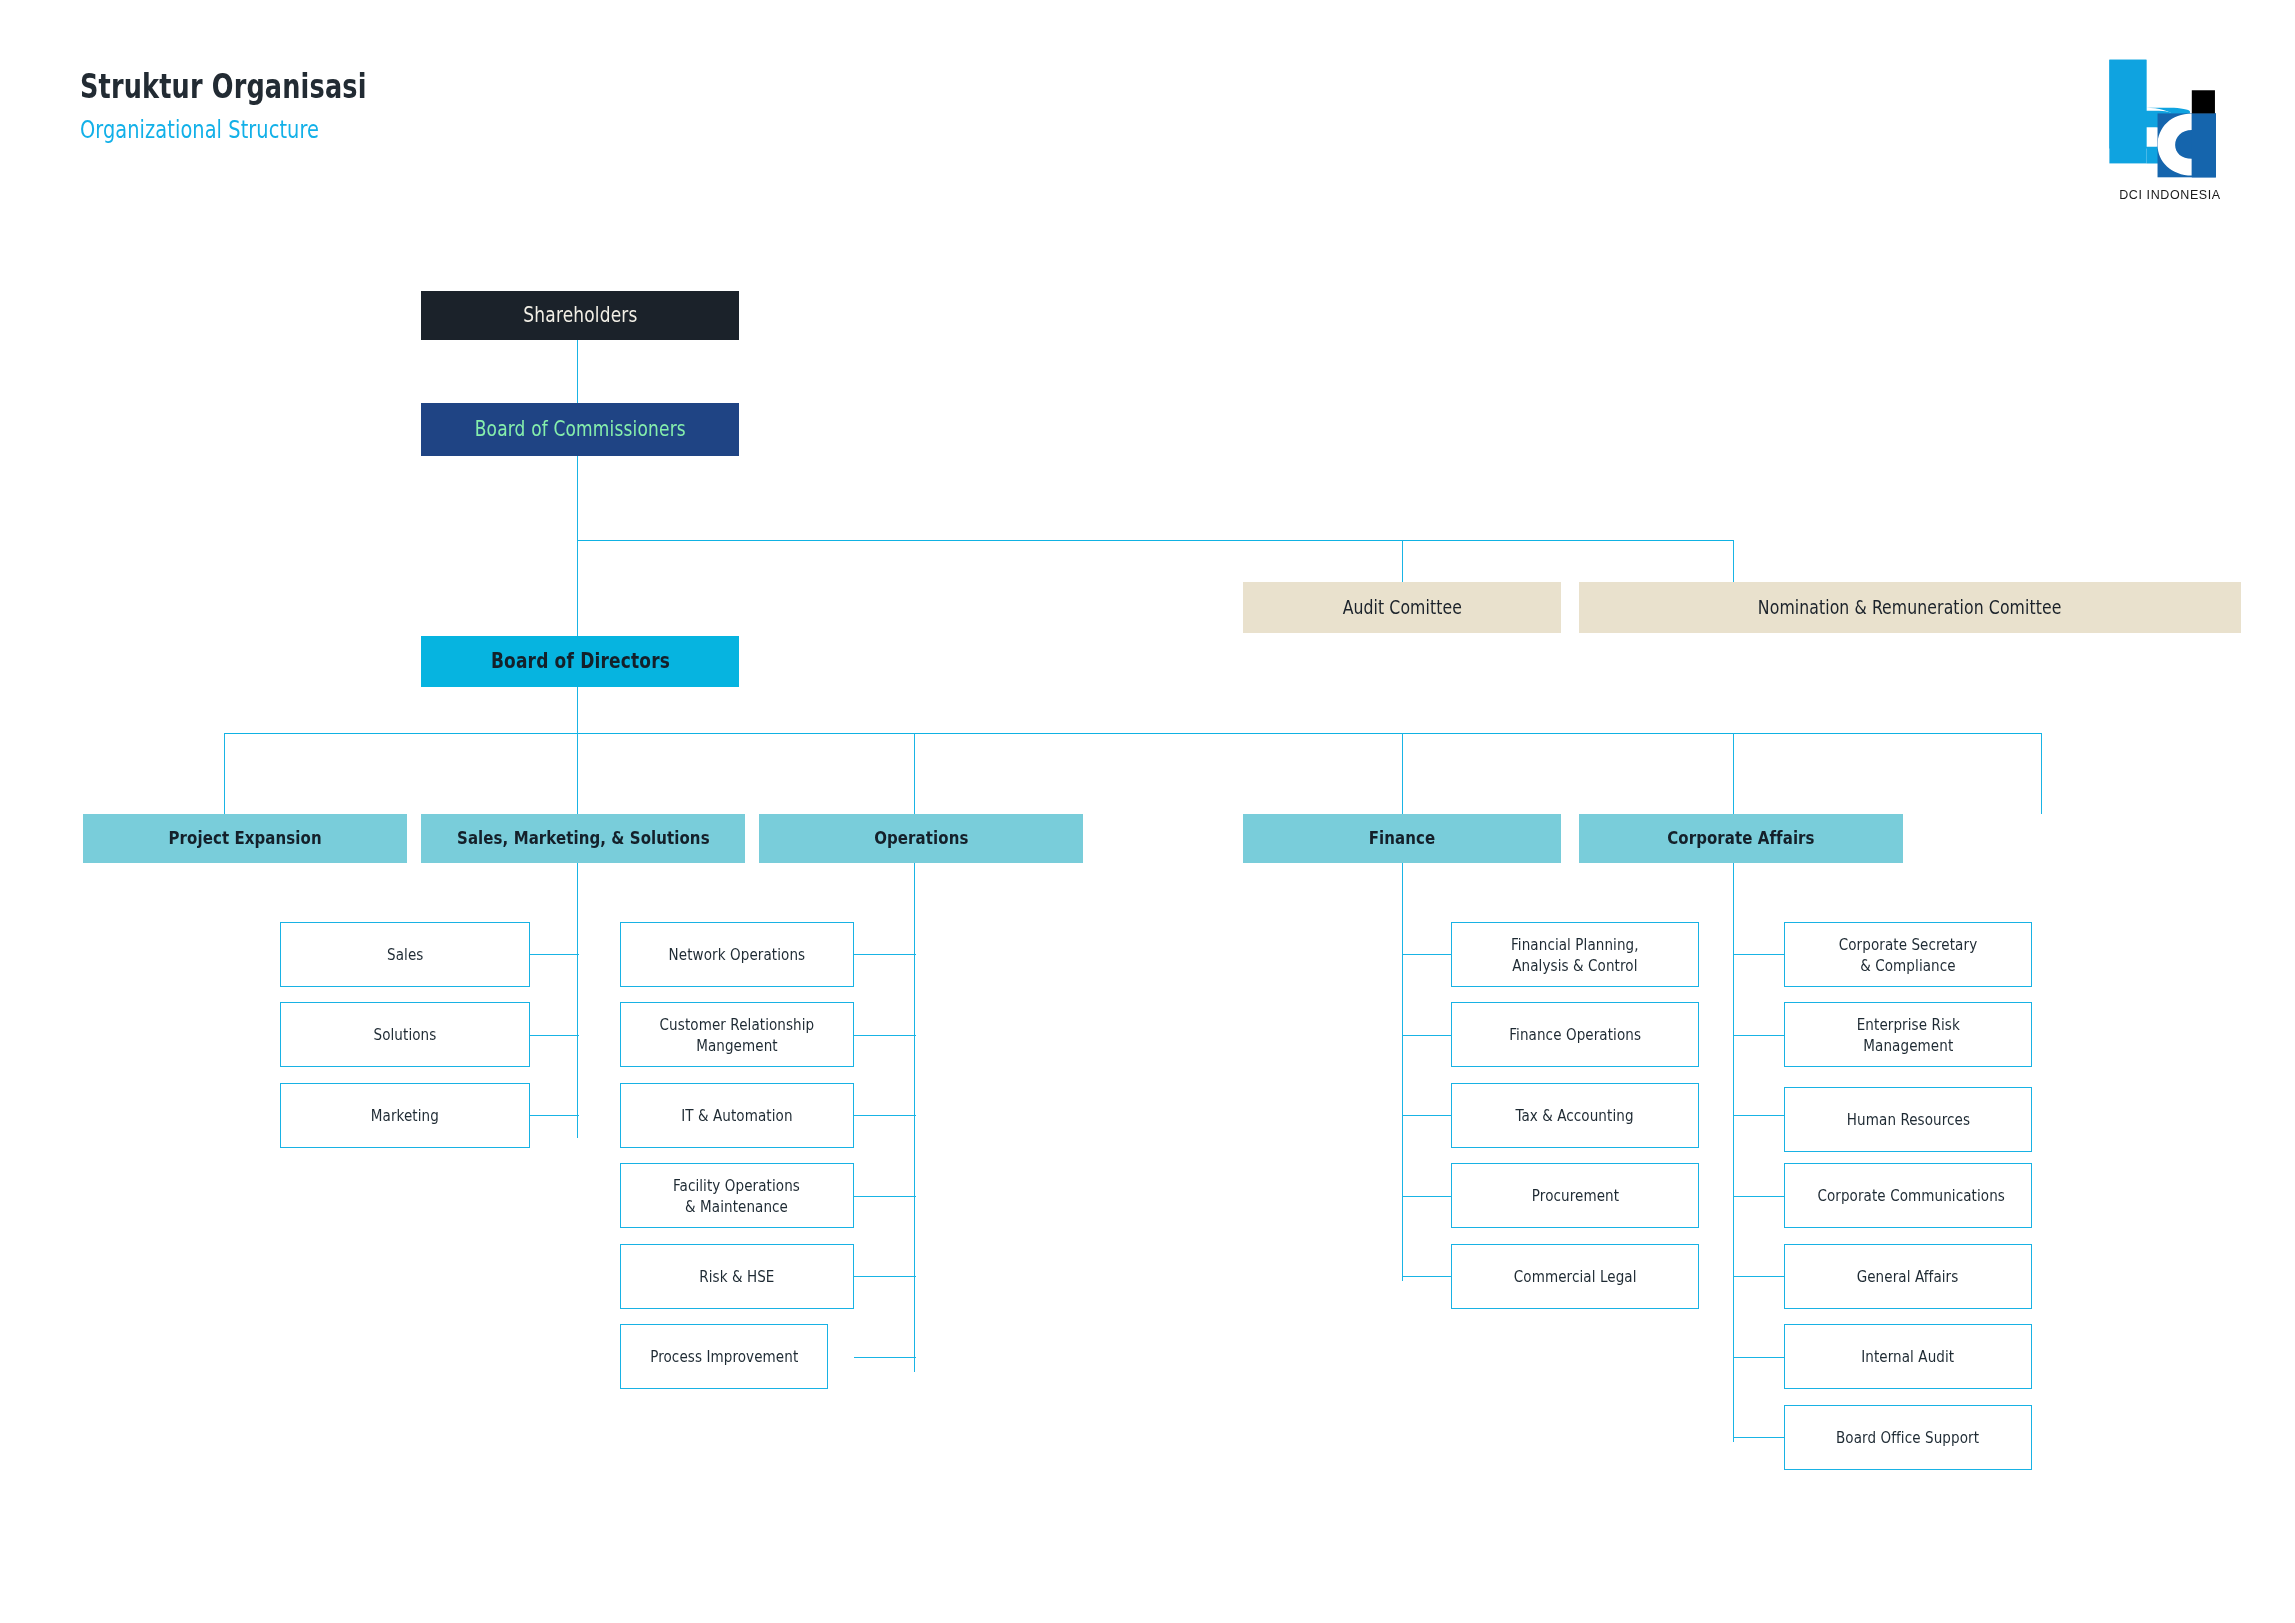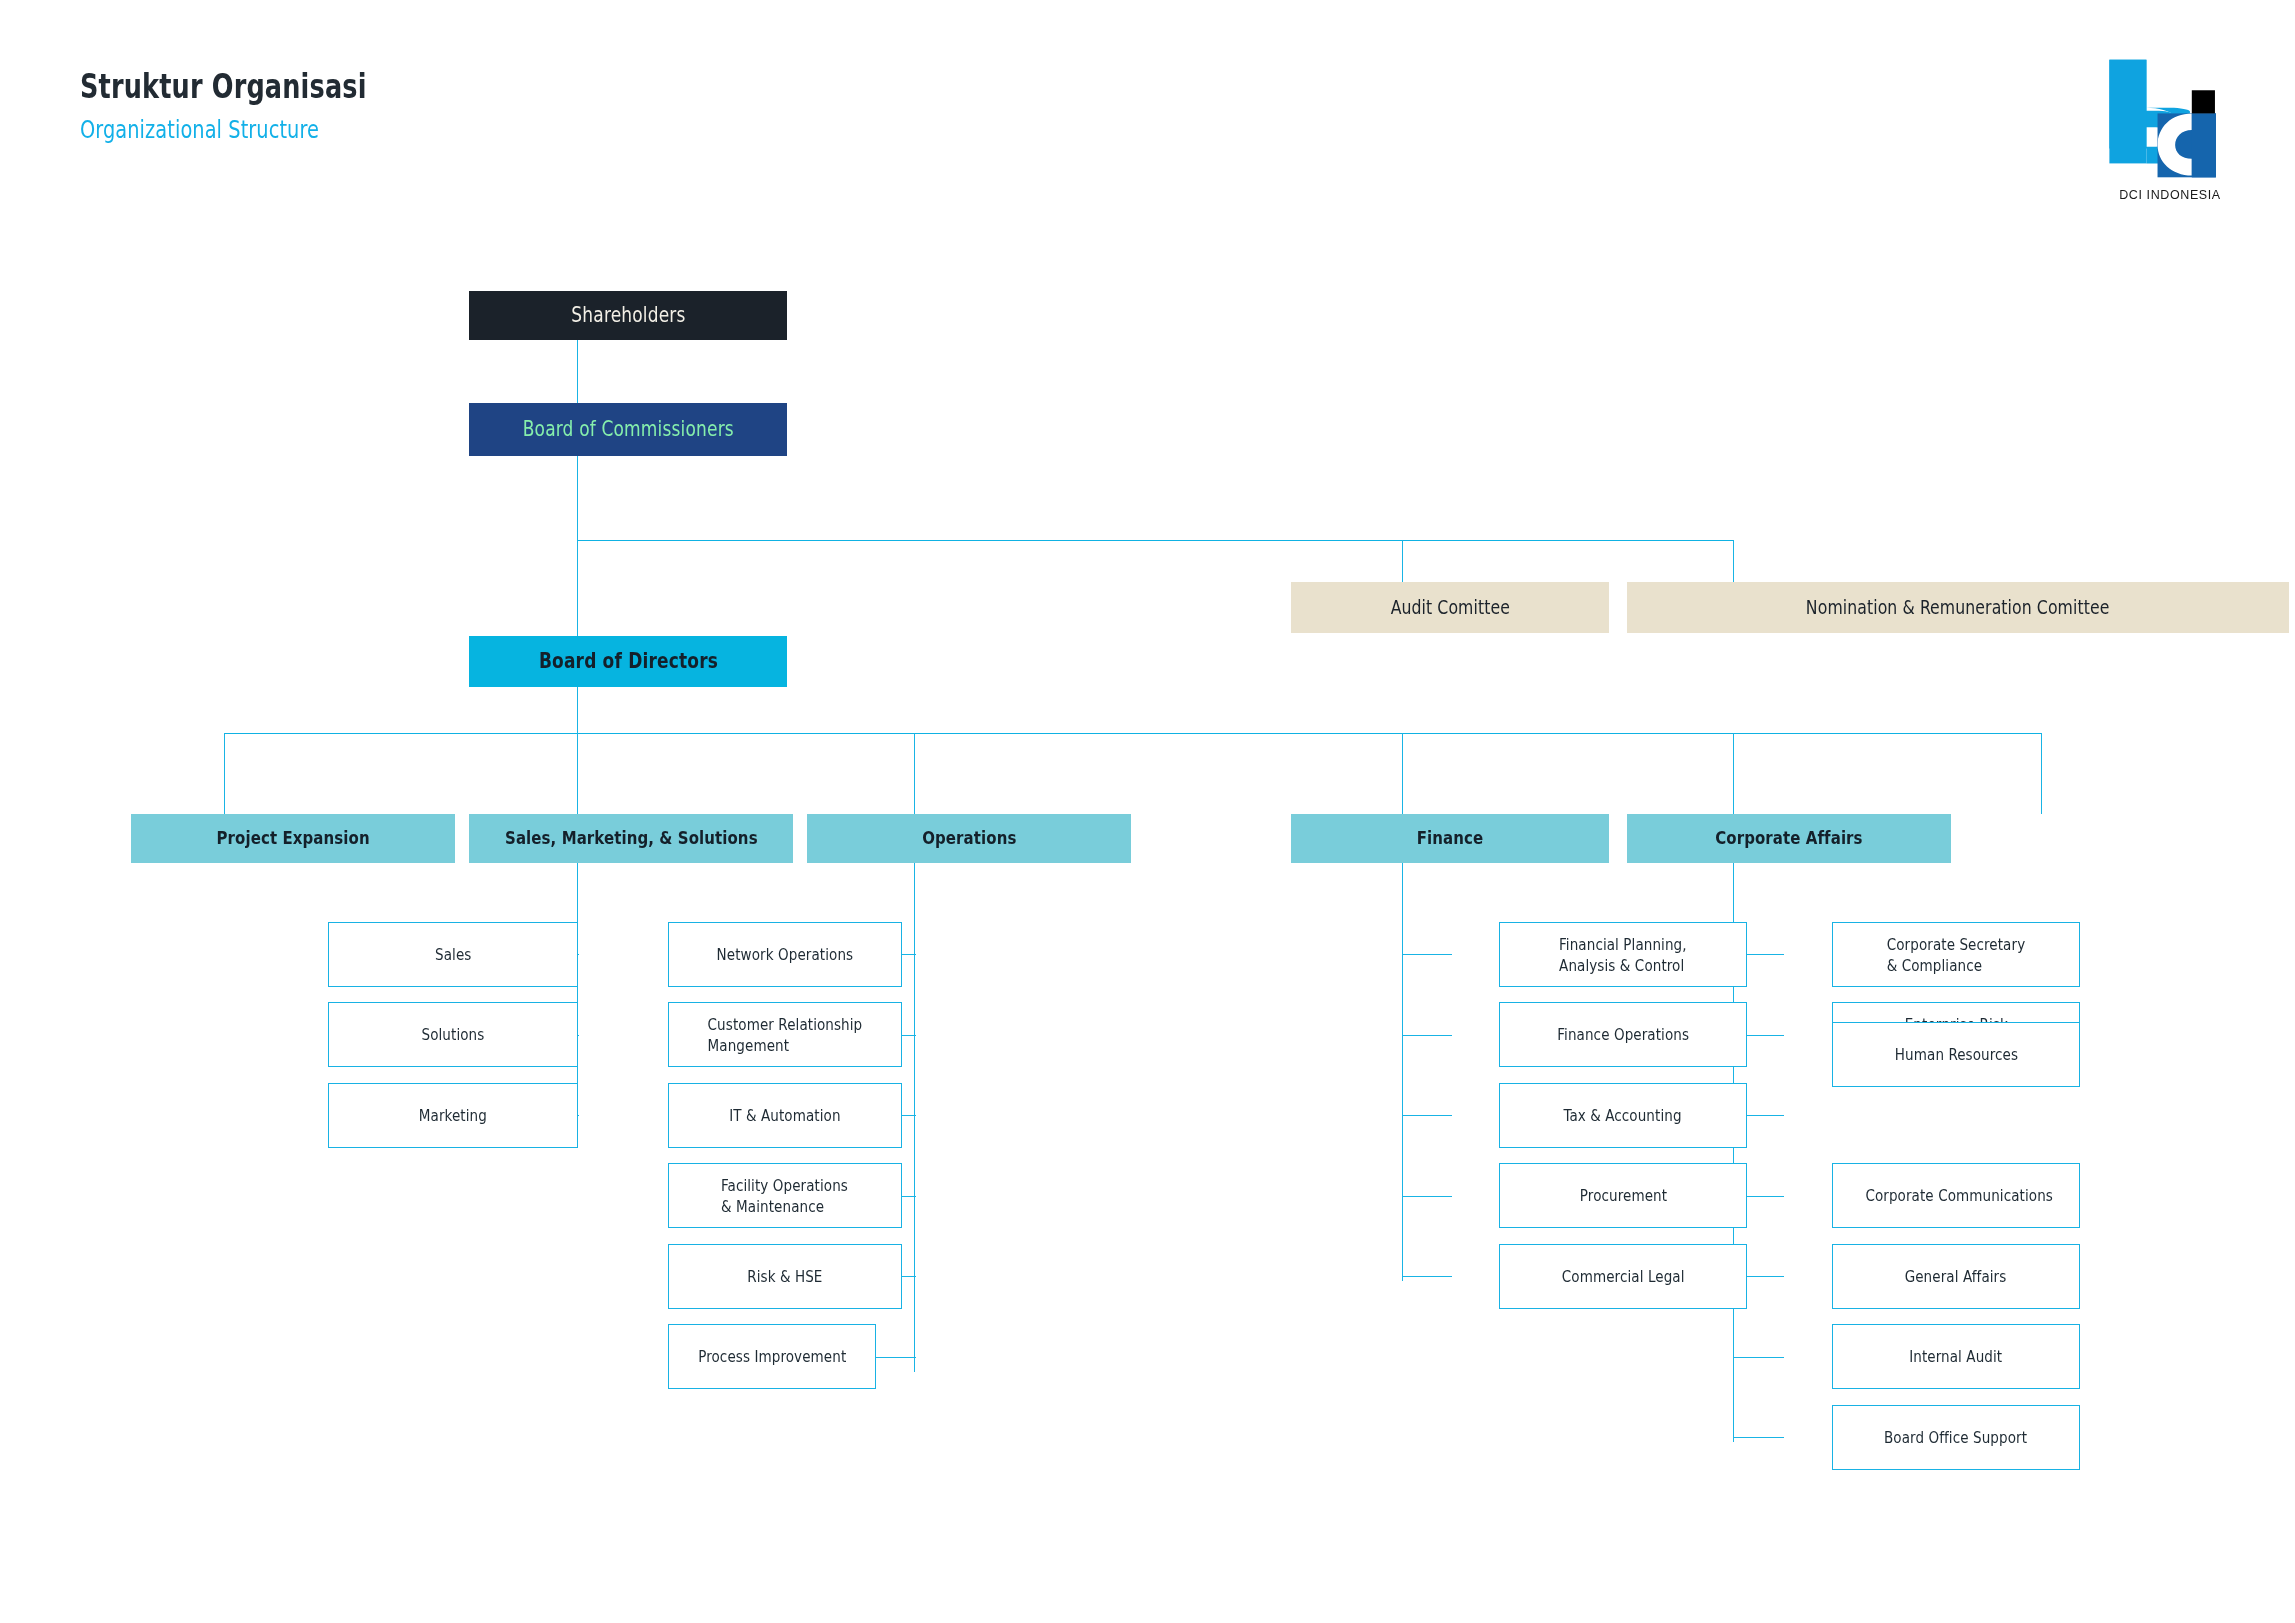--- a/index.html
+++ b/index.html
@@ -40,23 +40,23 @@
   
   .ln { position: absolute; background: #19b4e5; }
   .ln.v { width: 1.4px; }
   .ln.h { height: 1.4px; }
   .ln.thick { background: #0fb2e3; }
 
   
   .node {
     position: absolute;
     display: flex; align-items: center; justify-content: center;
+    text-align: center;
     font-family: "DejaVu Sans Condensed", "Liberation Sans Narrow", "Liberation Sans", sans-serif;
     line-height: 1.22;
-    margin-left: 48px;
   }
   .node .lbl { transform: scaleX(0.9); transform-origin: center center; display:block; }
 
   .n-share {
     background: #1b222a; color: #f2efe6;
     font-size: 21px; font-weight: 500; letter-spacing: 0.2px;
   }
   .n-boc {
     background: #1f4484; color: #86efac;
     font-size: 21px; font-weight: 500; letter-spacing: 0.2px;
@@ -242,21 +242,21 @@
   <div class="node n-sub" style="left:1451px; top:1244px; width:248px; height:65px;">
     <span class="lbl">Commercial Legal</span>
   </div>
 
   <div class="node n-sub" style="left:1784px; top:922px; width:248px; height:65px;">
     <span class="lbl">Corporate Secretary<br>&amp; Compliance</span>
   </div>
   <div class="node n-sub" style="left:1784px; top:1002px; width:248px; height:65px;">
     <span class="lbl">Enterprise Risk<br>Management</span>
   </div>
-  <div class="node n-sub" style="left:1784px; top:1022px; width:248px; height:65px;">
+  <div class="node n-sub" style="left:1784px; top:1087px; width:248px; height:65px;">
     <span class="lbl">Human Resources</span>
   </div>
   <div class="node n-sub" style="left:1784px; top:1163px; width:248px; height:65px;padding-left:13px;">
     <span class="lbl">Corporate Communications</span>
   </div>
   <div class="node n-sub" style="left:1784px; top:1244px; width:248px; height:65px;">
     <span class="lbl">General Affairs</span>
   </div>
   <div class="node n-sub" style="left:1784px; top:1324px; width:248px; height:65px;">
     <span class="lbl">Internal Audit</span>

